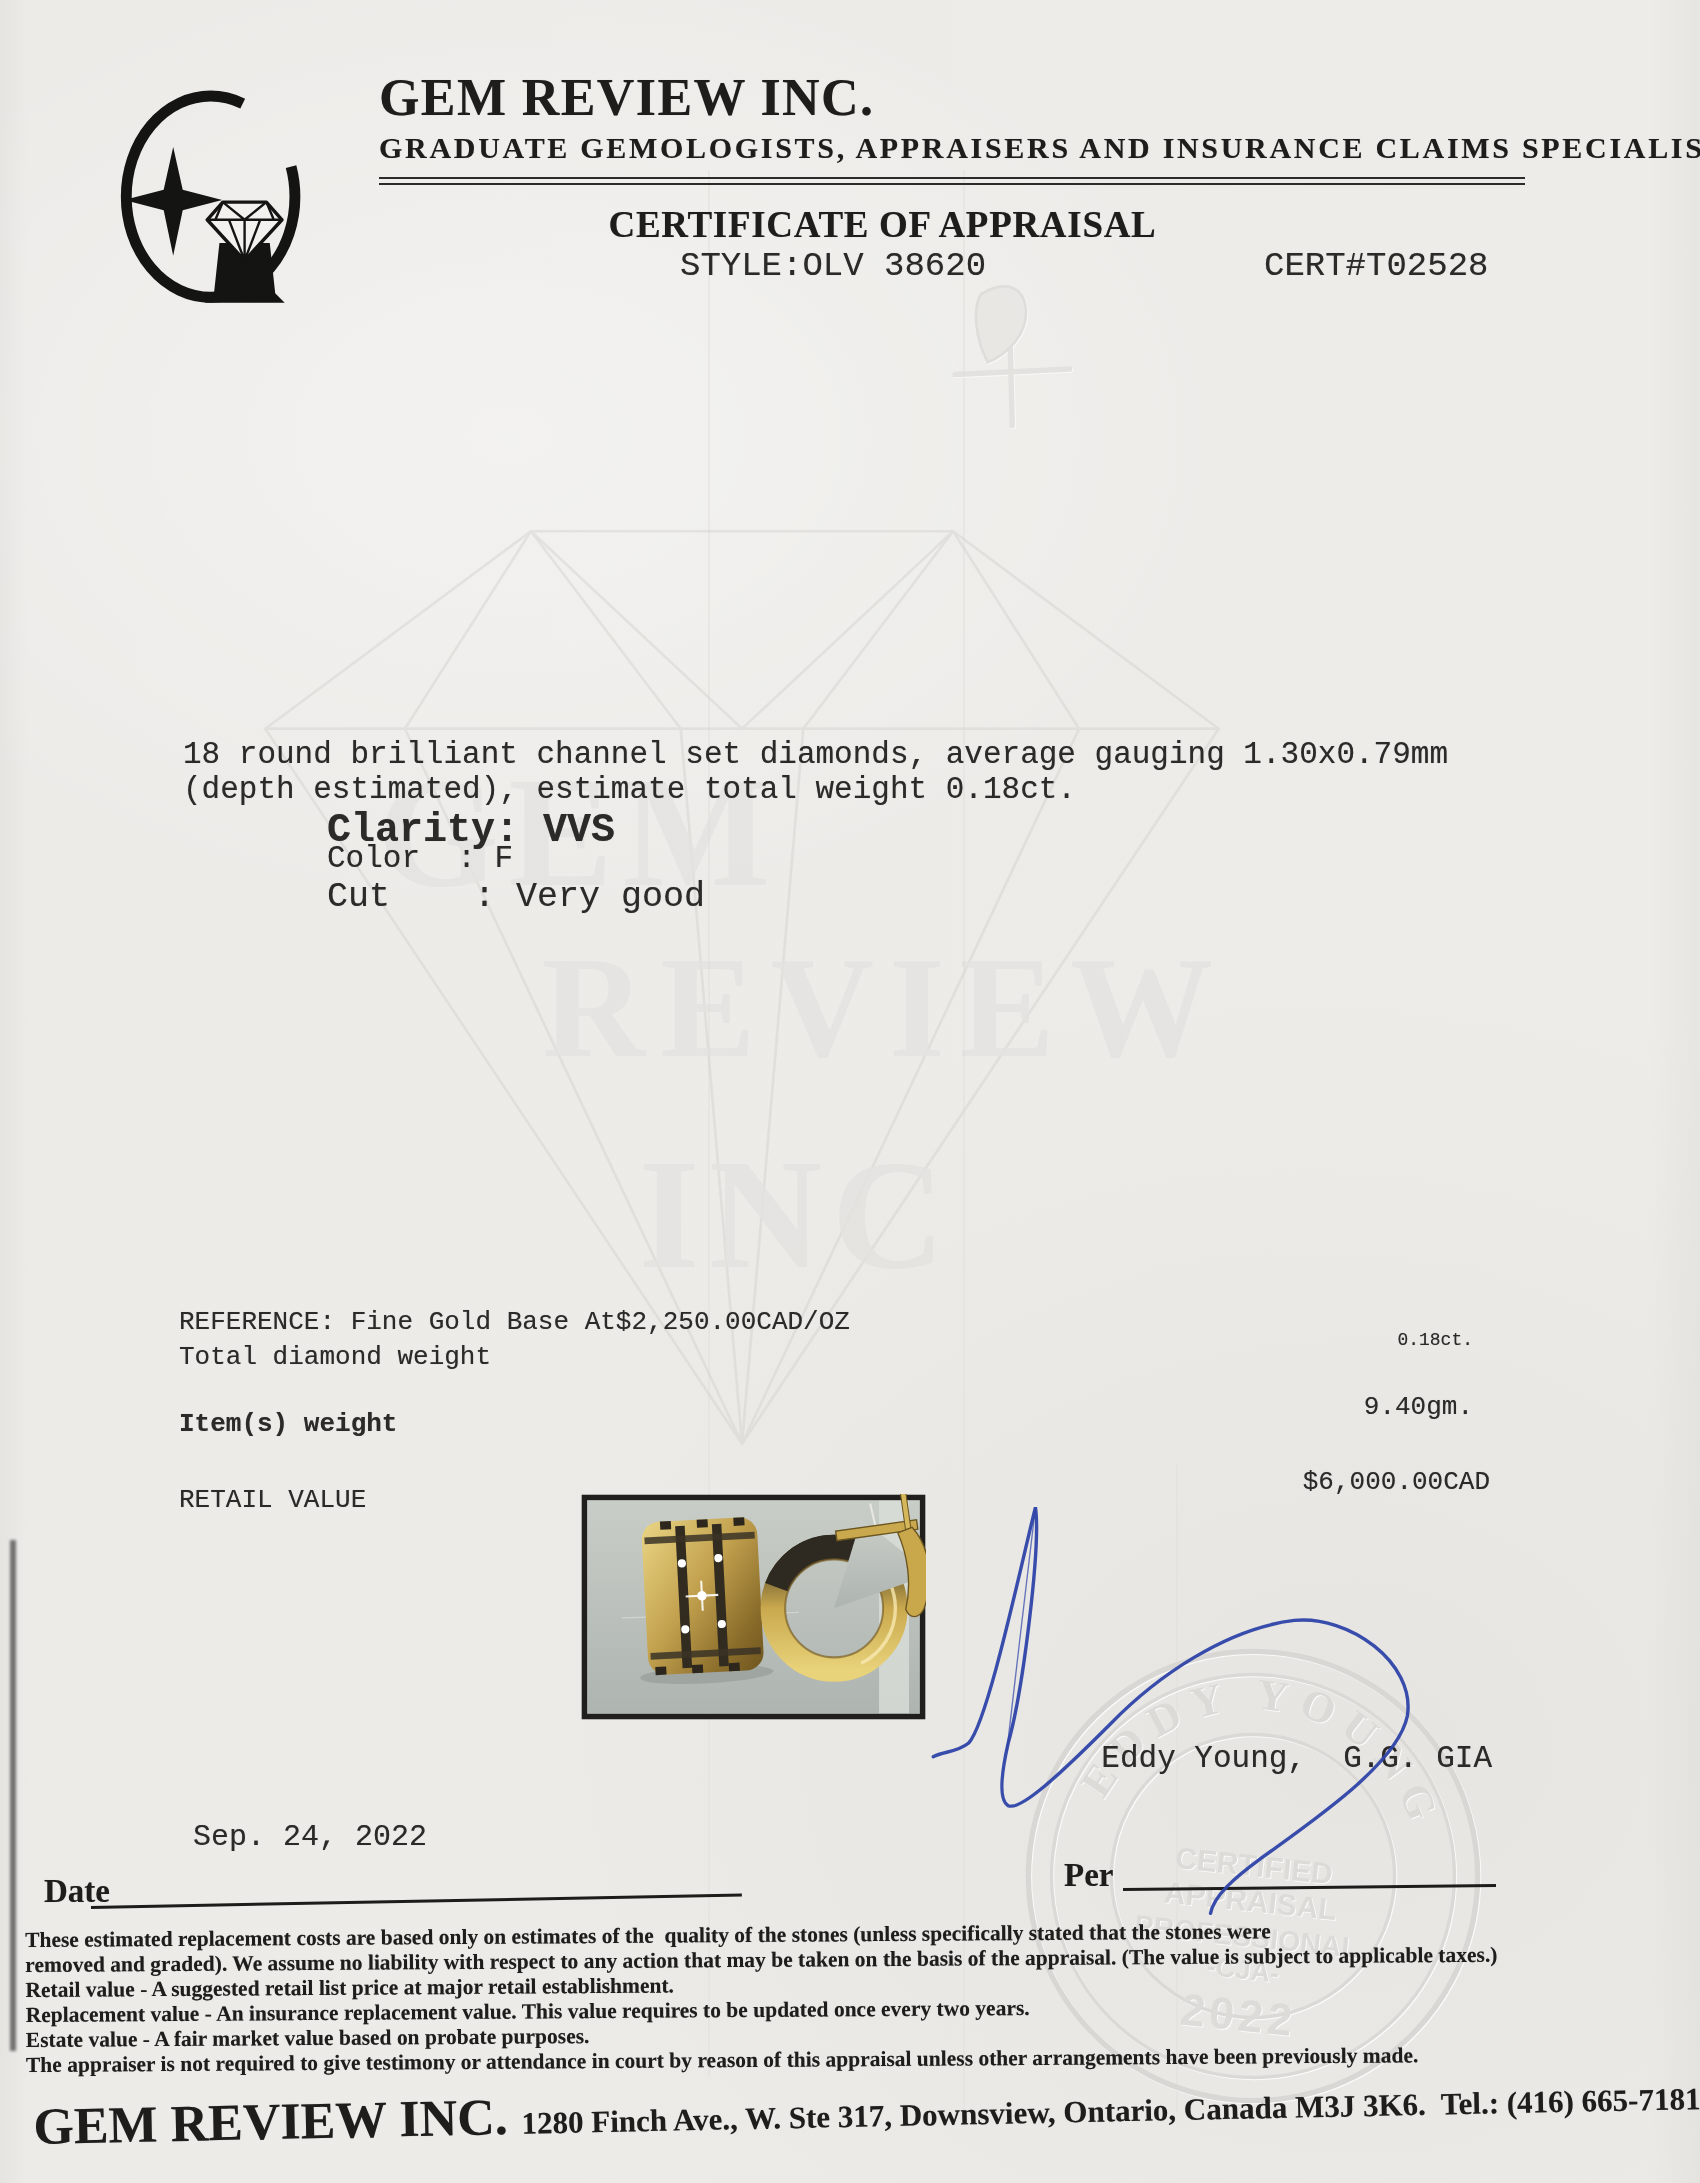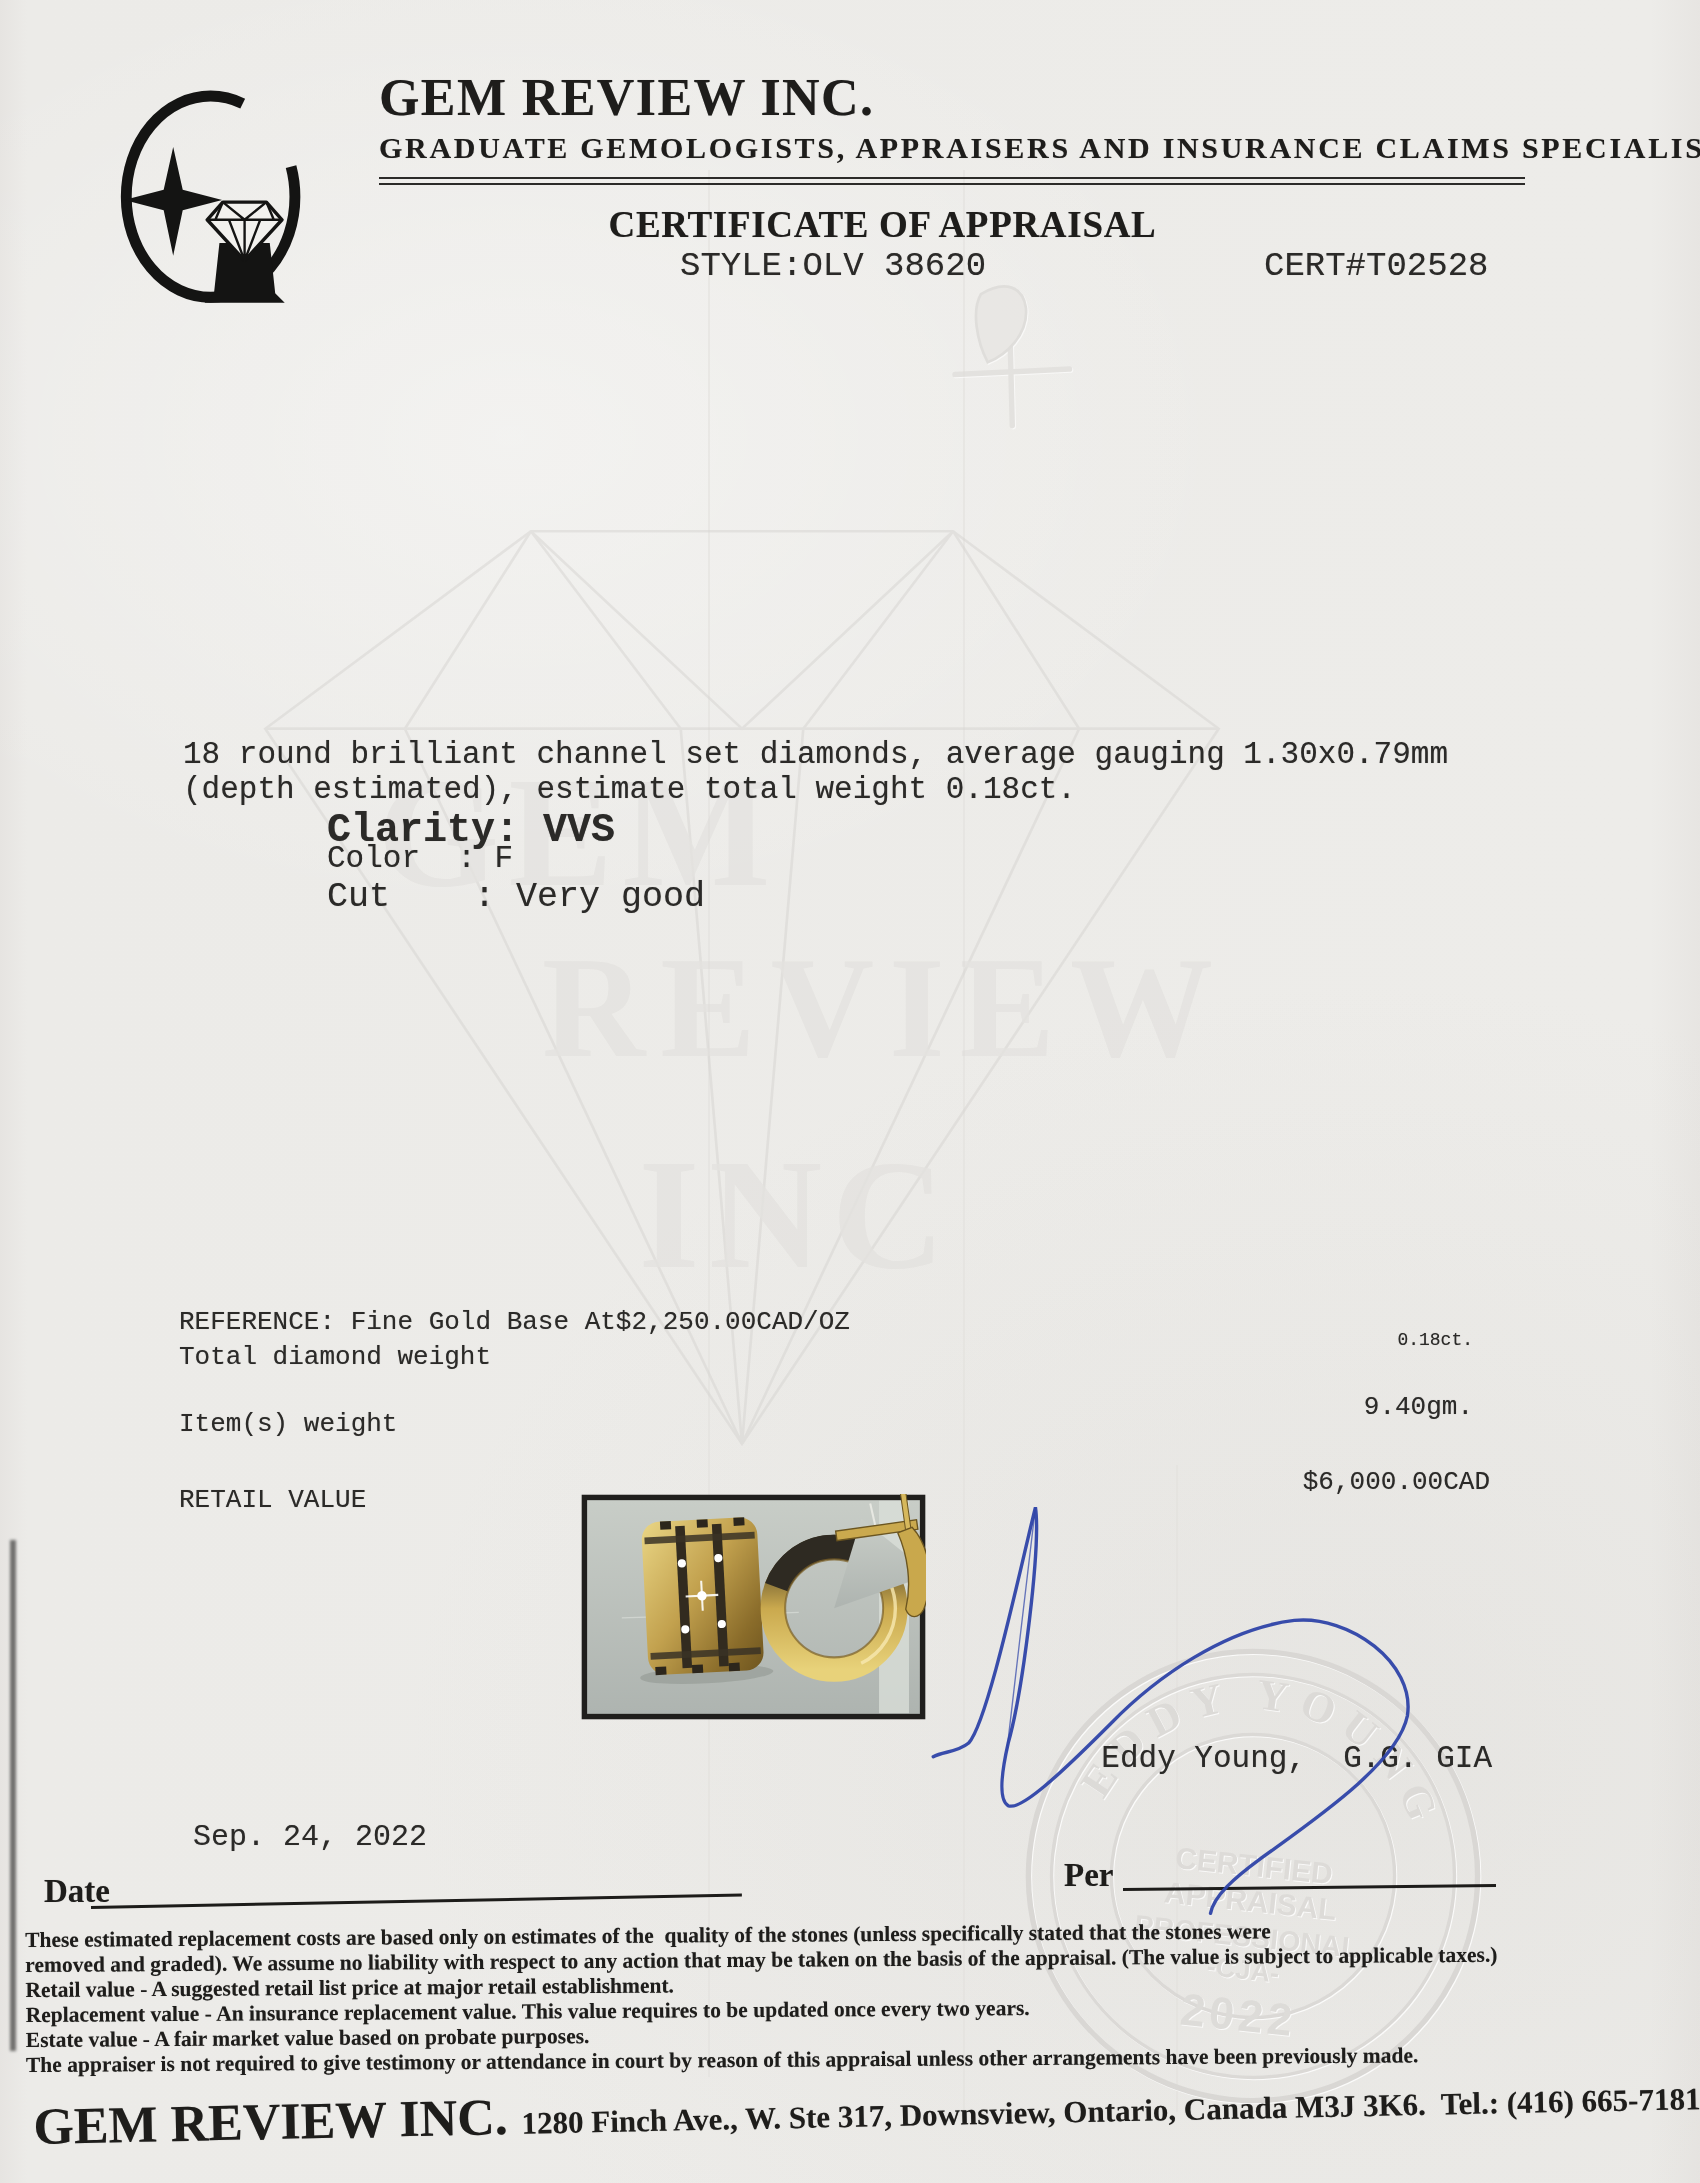--- a/index.html
+++ b/index.html
@@ -94,21 +94,21 @@
 
   <div class="mono" style="left:183px;top:737px;font-size:31px;">18 round brilliant channel set diamonds, average gauging 1.30x0.79mm</div>
   <div class="mono" style="left:183px;top:772px;font-size:31px;">(depth estimated), estimate total weight 0.18ct.</div>
   <div class="mono" style="left:327px;top:808px;font-size:40px;font-weight:bold;">Clarity: VVS</div>
   <div class="mono" style="left:327px;top:841px;font-size:31px;">Color  : F</div>
   <div class="mono" style="left:327px;top:877px;font-size:35px;">Cut    : Very good</div>
 
   <div class="mono" style="left:179px;top:1307px;font-size:26px;">REFERENCE: Fine Gold Base At$2,250.00CAD/OZ</div>
   <div class="mono" style="left:179px;top:1342px;font-size:26px;">Total diamond weight</div>
   <div class="mono" style="right:228px;top:1330px;font-size:18px;">0.18ct.</div>
-  <div class="mono" style="left:179px;top:1409px;font-size:26px;">Item(s) weight</div>
+  <div class="mono" style="left:179px;top:1409px;font-size:26px;font-weight:bold;">Item(s) weight</div>
   <div class="mono" style="right:228px;top:1392px;font-size:26px;">9.40gm.</div>
   <div class="mono" style="left:179px;top:1485px;font-size:26px;">RETAIL VALUE</div>
   <div class="mono" style="right:211px;top:1467px;font-size:26px;">$6,000.00CAD</div>
 
   <svg class="abs" style="left:581px;top:1494px;" width="345" height="226" viewBox="0 0 507 332">
     <defs>
       <linearGradient id="gGold" x1="0" y1="0" x2="1" y2="1">
         <stop offset="0" stop-color="#ead685"></stop>
           <stop offset=".45" stop-color="#c2a14e"></stop>
         <stop offset=".8" stop-color="#8a6c2a"></stop>

